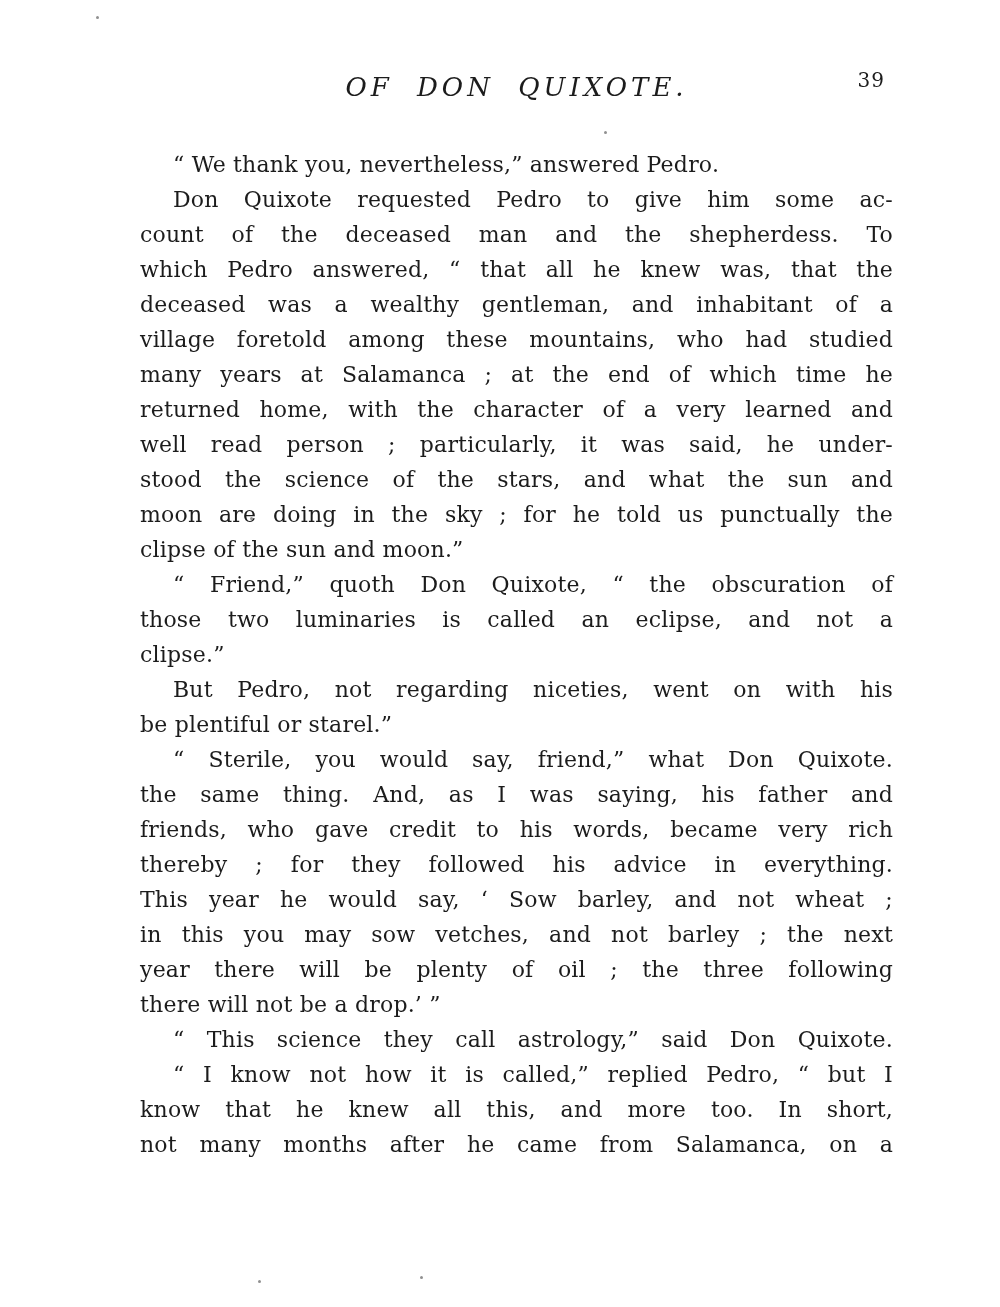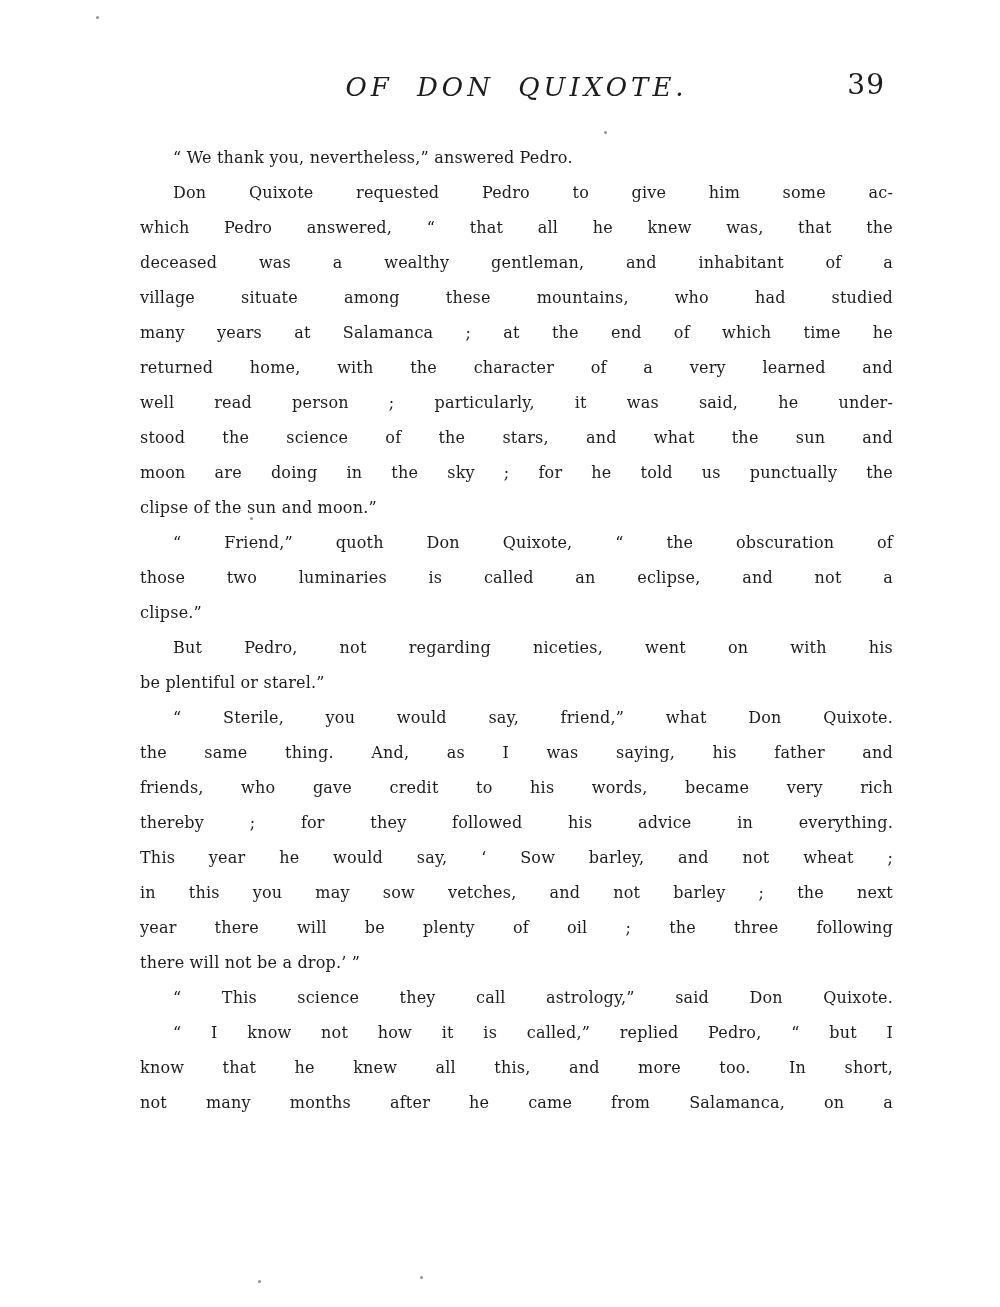--- a/index.html
+++ b/index.html
@@ -31,29 +31,29 @@
     font-style: italic;
     font-size: 26px;
     letter-spacing: 4px;
     word-spacing: 12px;
     white-space: nowrap;
   }
   .page-number {
     position: absolute;
     right: 8px;
     top: -4px;
-    font-size: 28px;
+    font-size: 20px;
     letter-spacing: 1px;
   }
   .text-block {
     position: absolute;
     left: 140px;
-    top: 140px;
+    top: 147px;
     width: 753px;
-    font-size: 16px;
+    font-size: 22px;
     line-height: 35px;
     letter-spacing: 0.2px;
   }
   .para { margin: 0; }
   .line {
     text-align: justify;
     text-align-last: justify;
     white-space: normal;
   }
   .line.endline {
@@ -79,23 +79,24 @@
     <div class="running-title">OF DON QUIXOTE.</div>
     <div class="page-number">39</div>
   </div>
 
   <div class="text-block">
       <div class="para">
         <div class="line first endline"><span>“ We thank you, nevertheless,” answered Pedro.</span></div>
       </div>
       <div class="para">
         <div class="line first"><span>Don Quixote requested Pedro to give him some ac-</span></div>
+        <div class="line"><span>count of the deceased man and the shepherdess.  To</span></div>
         <div class="line"><span>which Pedro answered, “ that all he knew was, that the</span></div>
         <div class="line"><span>deceased was a wealthy gentleman, and inhabitant of a</span></div>
-        <div class="line"><span>village situate among these mountains, who had studied</span></div>
+        <div class="line"><span>village foretold among these mountains, who had studied</span></div>
         <div class="line"><span>many years at Salamanca ; at the end of which time he</span></div>
         <div class="line"><span>returned home, with the character of a very learned and</span></div>
         <div class="line"><span>well read person ; particularly, it was said, he under-</span></div>
         <div class="line"><span>stood the science of the stars, and what the sun and</span></div>
         <div class="line"><span>moon are doing in the sky ; for he told us punctually the</span></div>
         <div class="line endline"><span>clipse of the sun and moon.”</span></div>
       </div>
       <div class="para">
         <div class="line first"><span>“ Friend,” quoth Don Quixote, “ the obscuration of</span></div>
         <div class="line"><span>those two luminaries is called an </span><span class="it">eclipse</span><span>, and not a</span></div>

